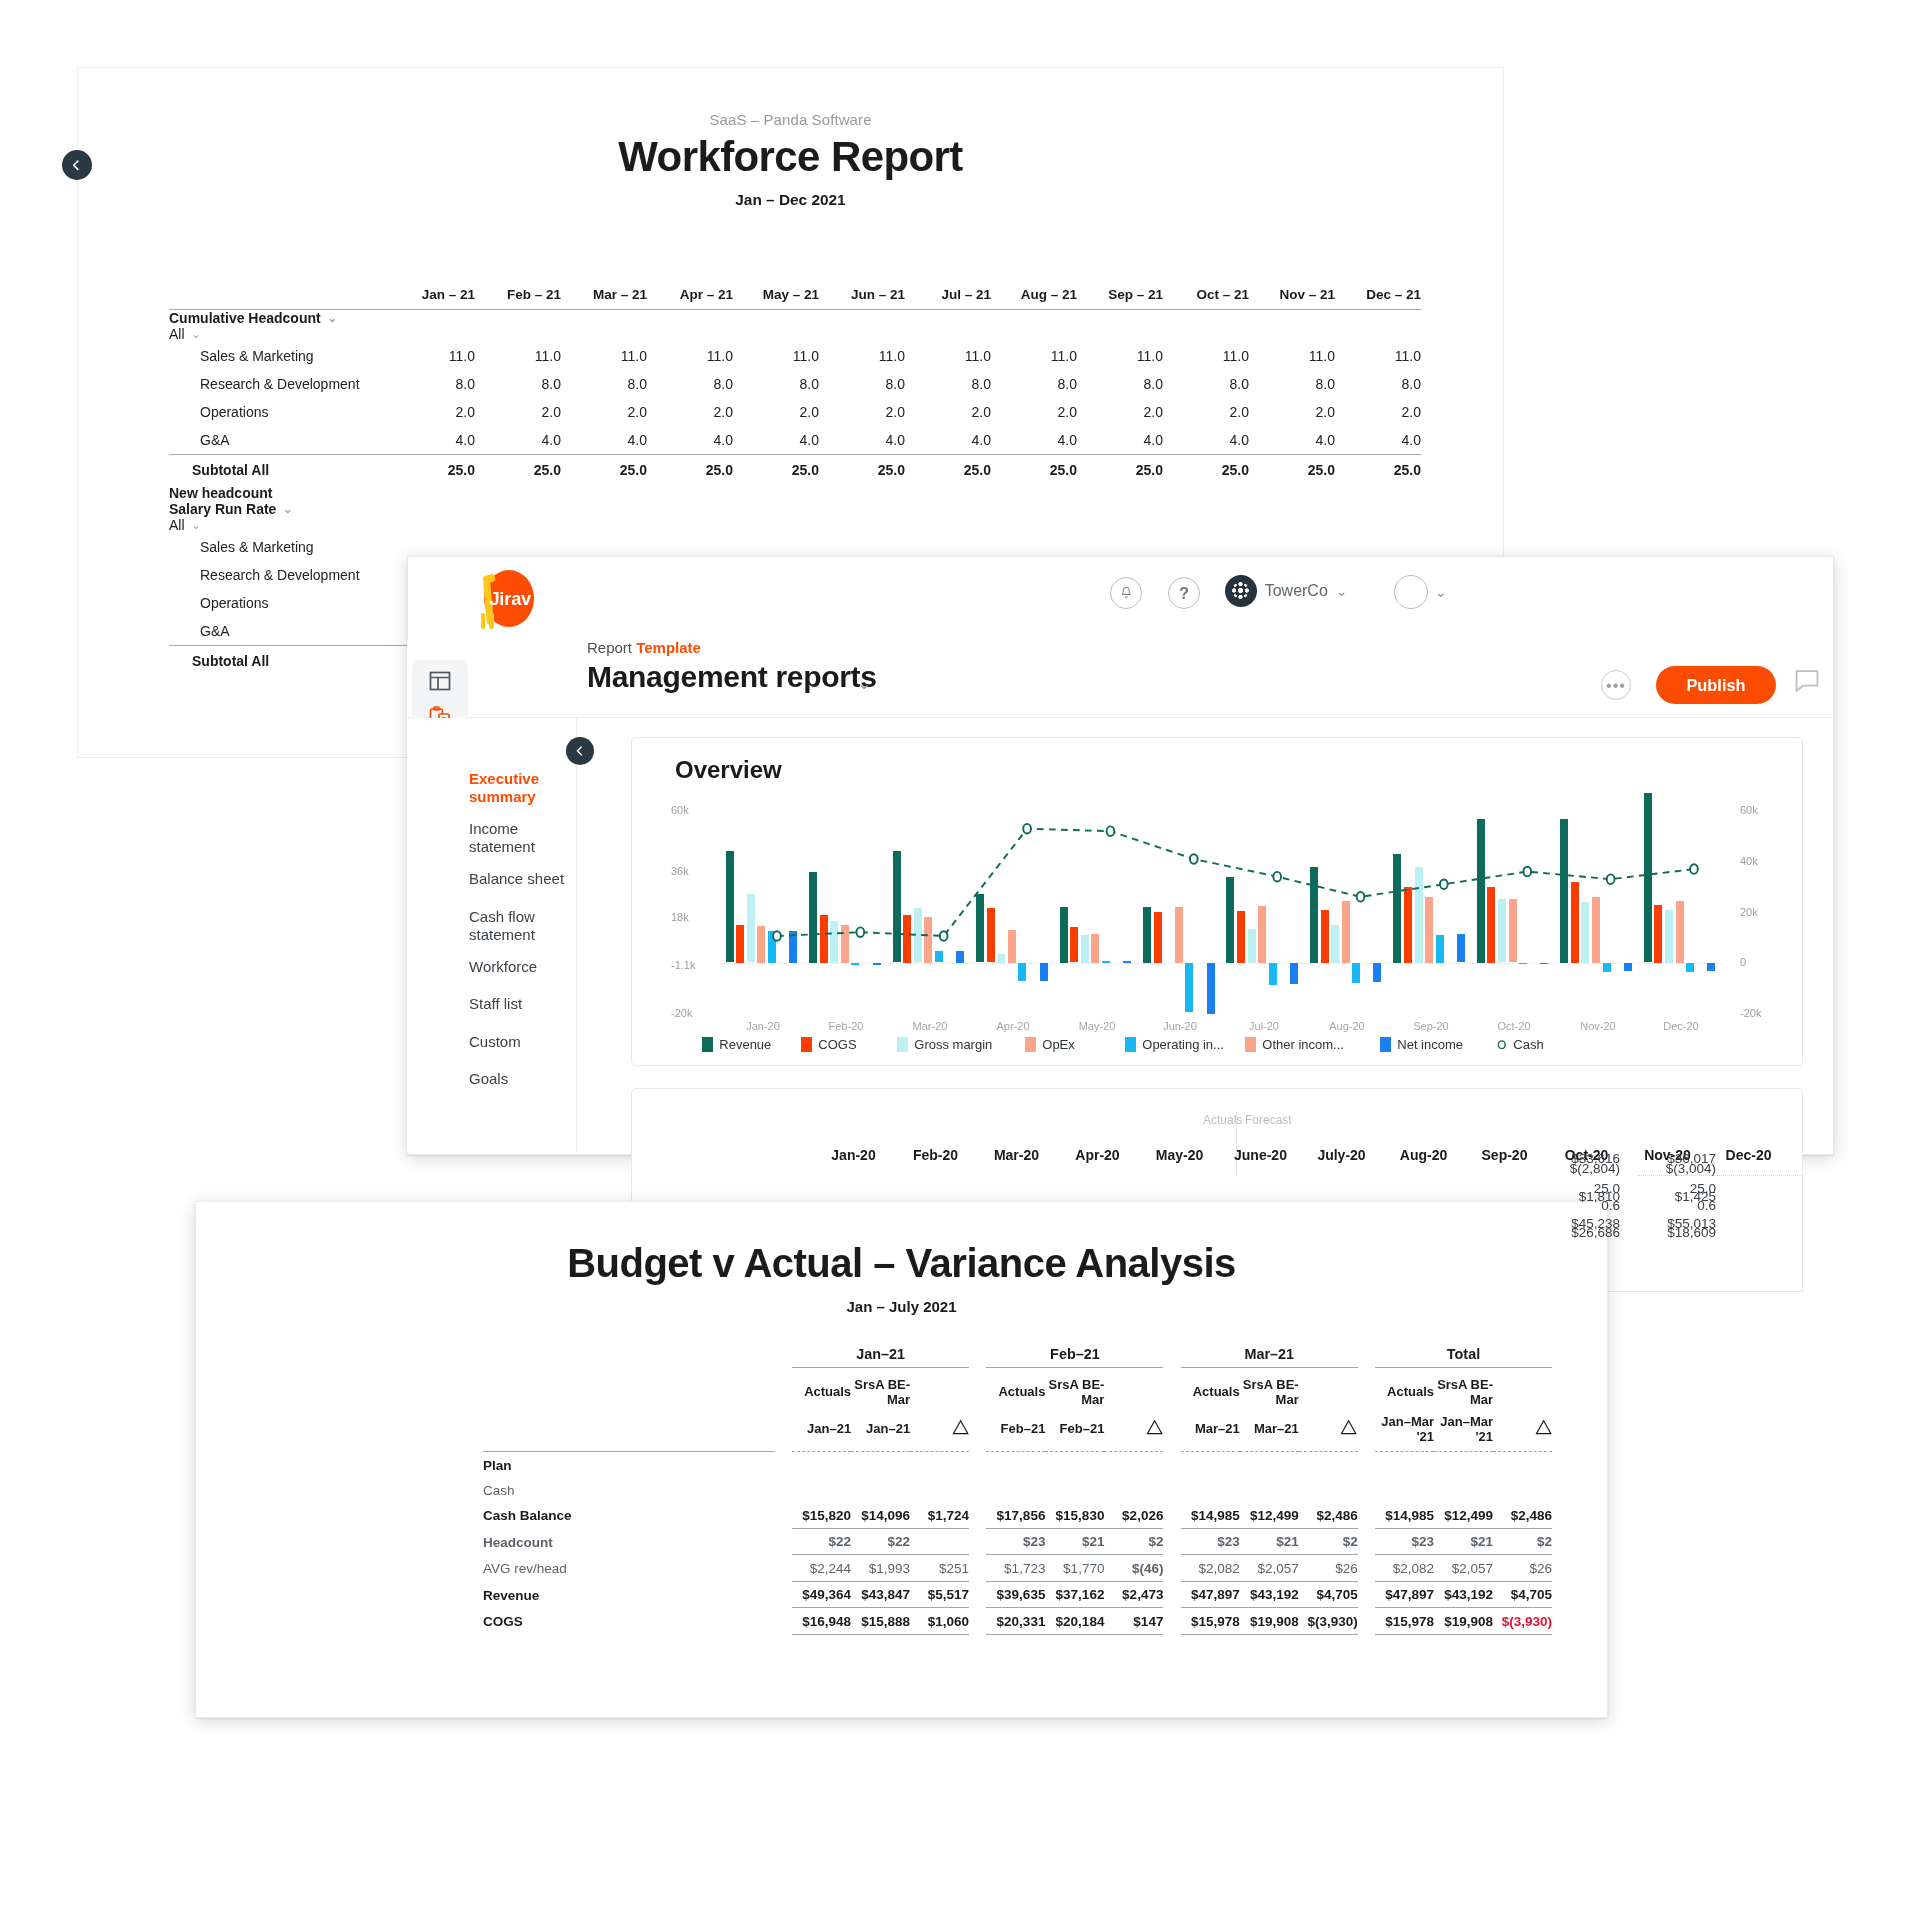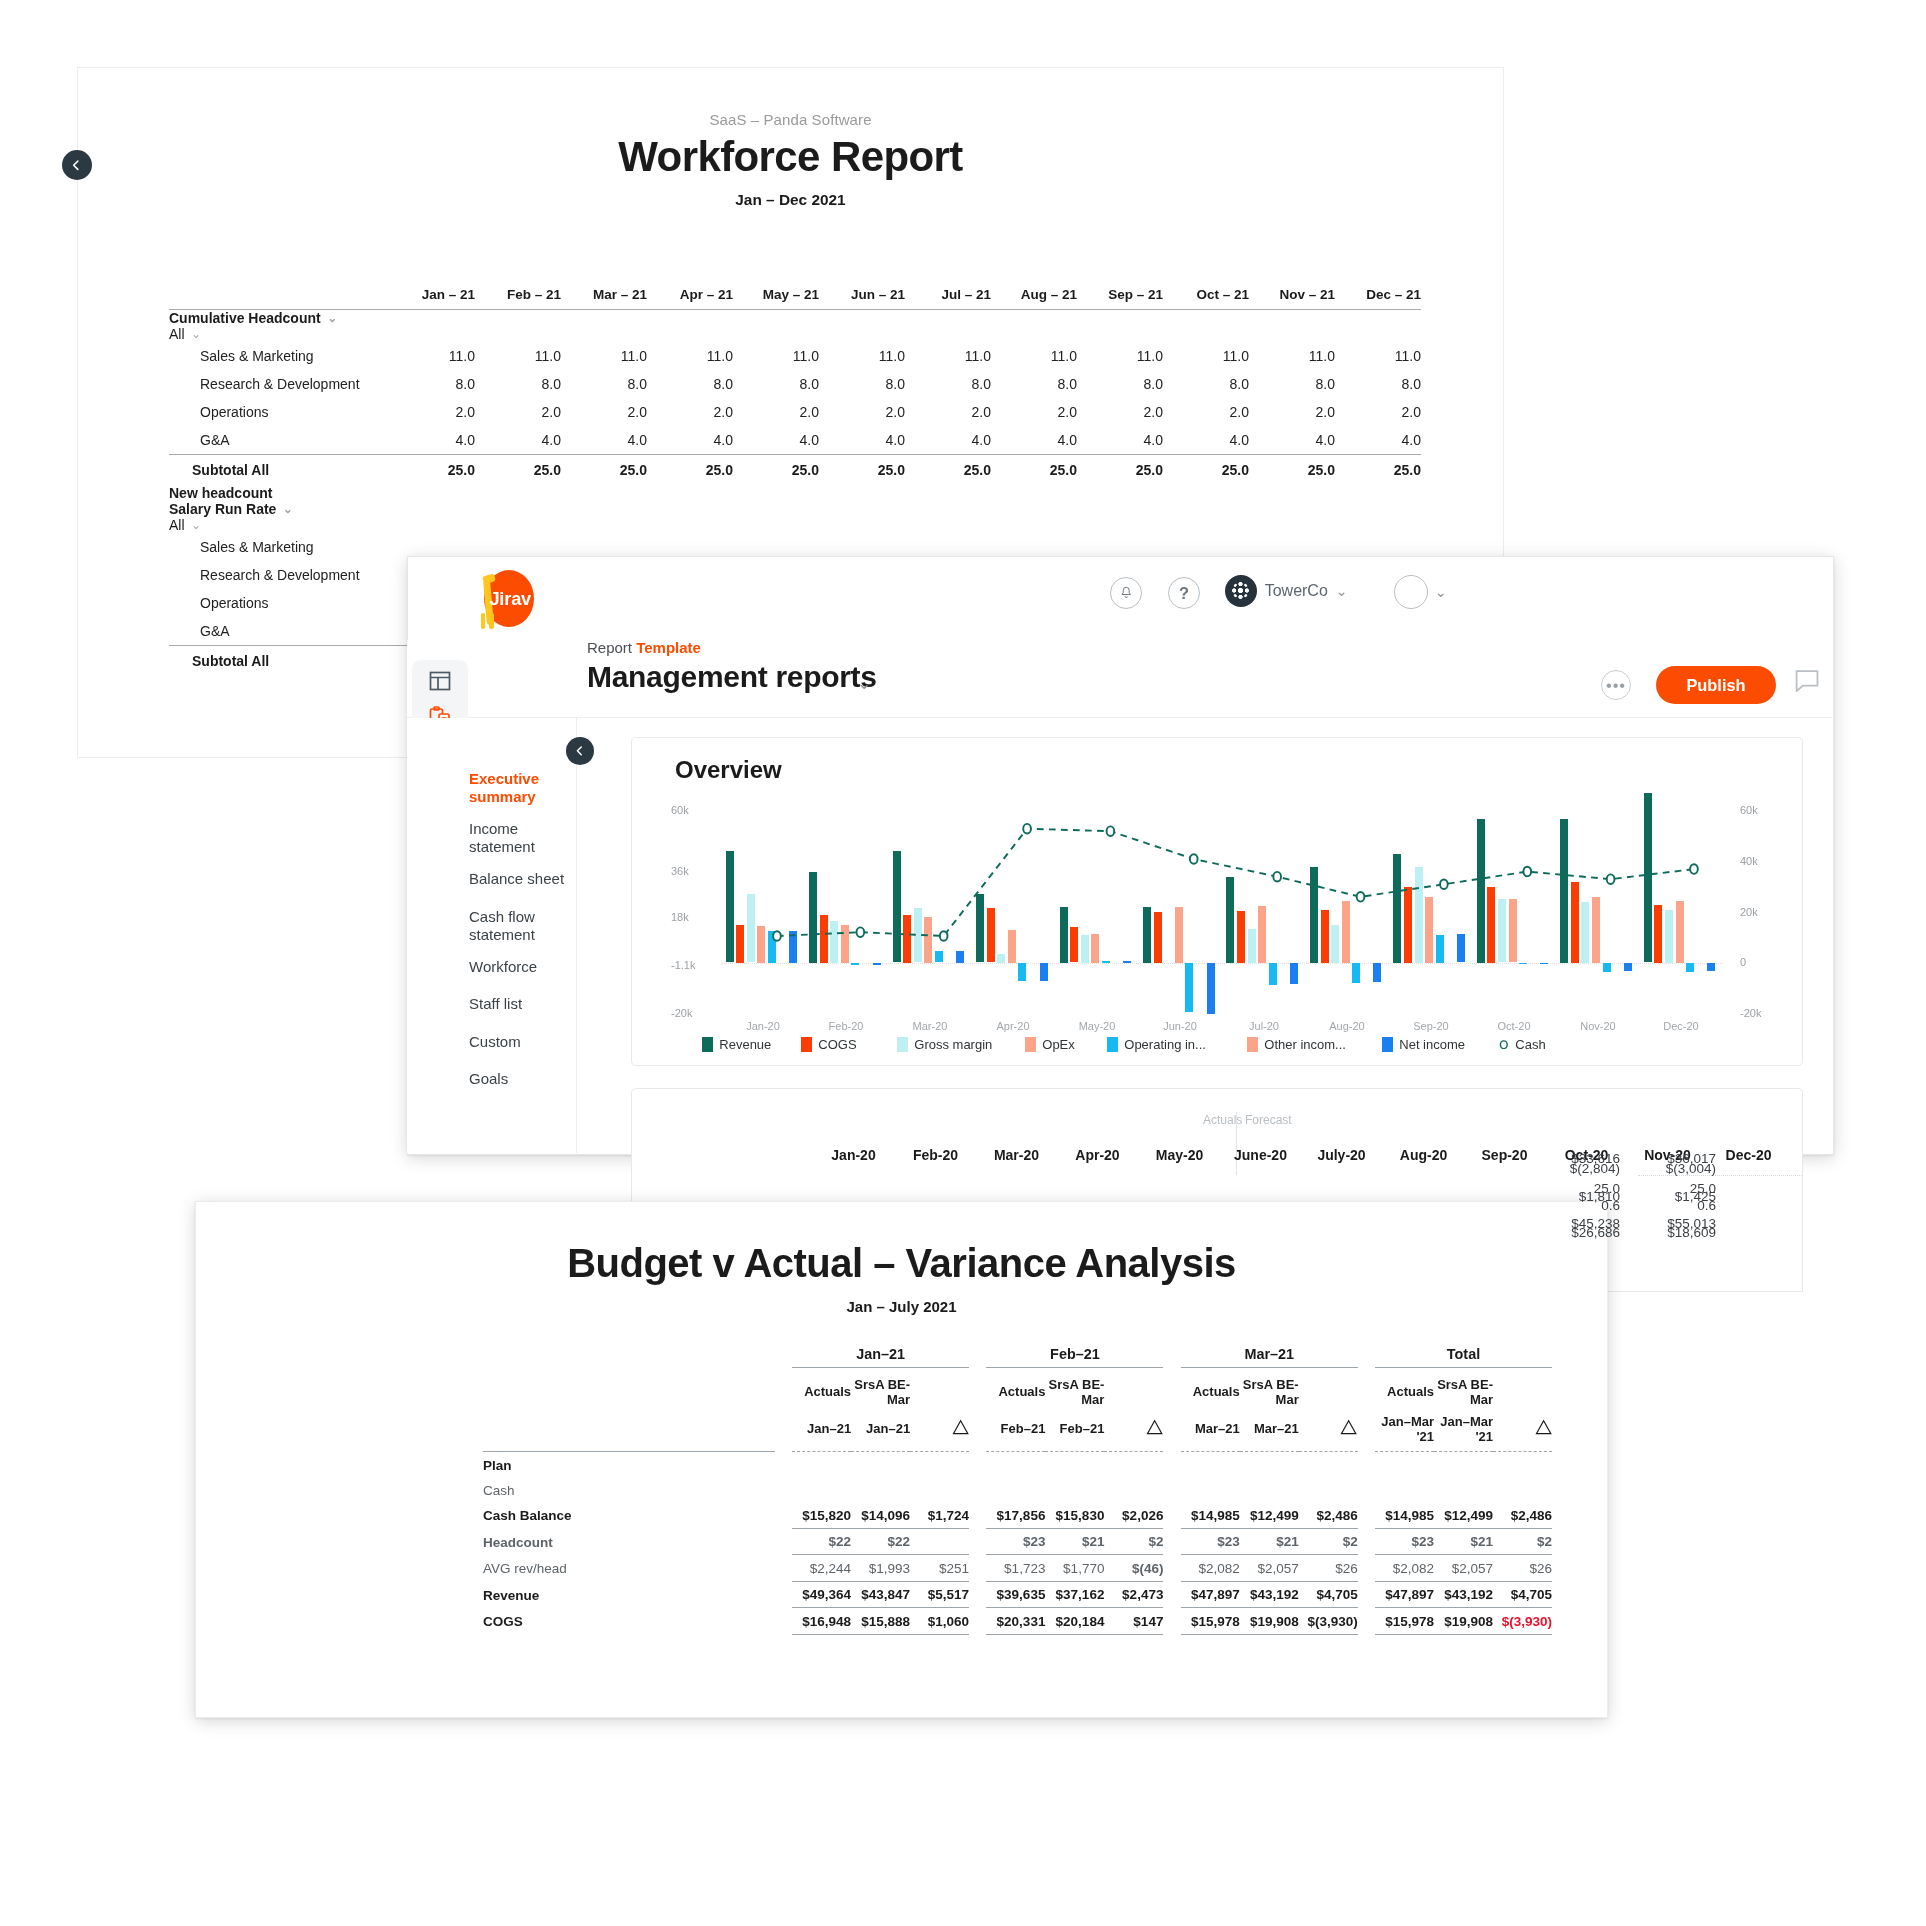--- a/index.html
+++ b/index.html
@@ -547,25 +547,25 @@
         <span>Revenue</span>
       </div>
       <div class="lg" style="width:96px">
         <span class="swatch" style="background:#fc3d03"></span>
         <span>COGS</span>
       </div>
       <div class="lg" style="width:128px">
         <span class="swatch" style="background:#bdf0f2"></span>
         <span>Gross margin</span>
       </div>
-      <div class="lg" style="width:82px">
+      <div class="lg" style="width:100px">
         <span class="swatch" style="background:#fba48a"></span>
         <span>OpEx</span>
       </div>
-      <div class="lg" style="width:140px">
+      <div class="lg" style="width:120px">
         <span class="swatch" style="background:#16b9f2"></span>
         <span>Operating in...</span>
       </div>
       <div class="lg" style="width:135px">
         <span class="swatch" style="background:#fba48a"></span>
         <span>Other incom...</span>
       </div>
       <div class="lg" style="width:116px">
         <span class="swatch" style="background:#1a7ff0"></span>
         <span>Net income</span>

